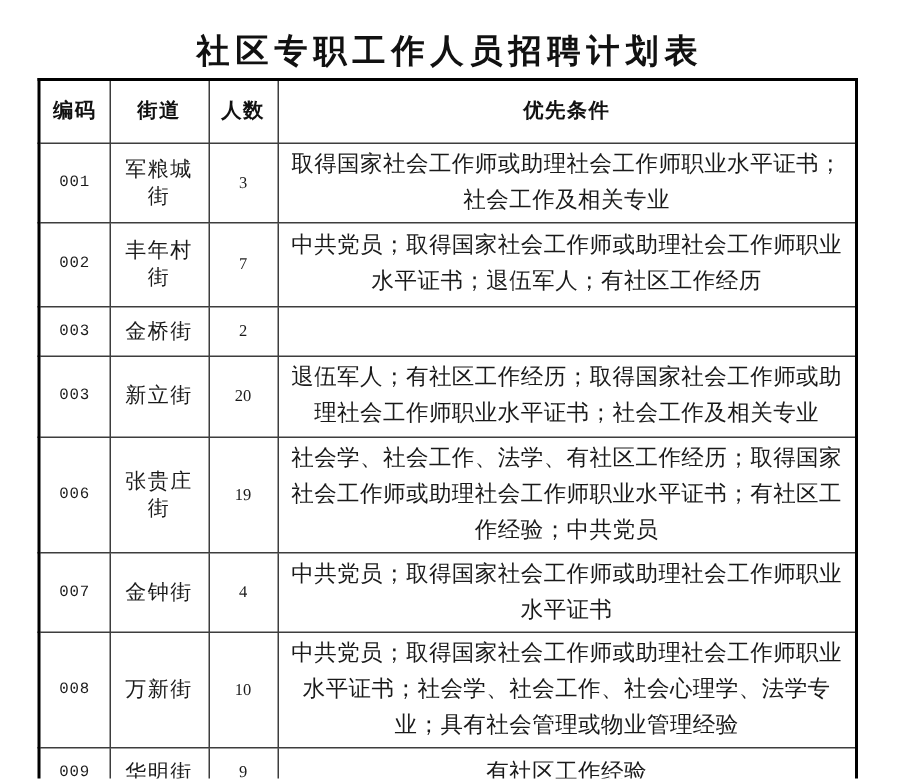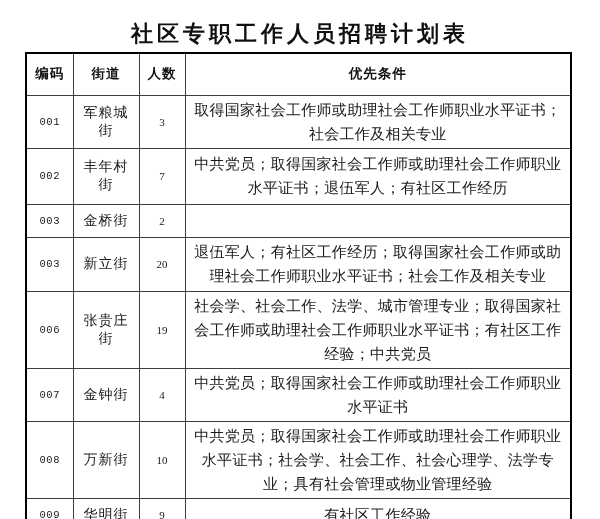--- a/index.html
+++ b/index.html
@@ -104,21 +104,21 @@
       <td class="code-cell">003</td>
       <td class="street-cell">新立街</td>
       <td class="count-cell">20</td>
       <td class="cond-cell">退伍军人；有社区工作经历；取得国家社会工作师或助理社会工作师职业水平证书；社会工作及相关专业</td>
     </tr>
 
     <tr class="h53">
       <td class="code-cell">006</td>
       <td class="street-cell">张贵庄街</td>
       <td class="count-cell">19</td>
-      <td class="cond-cell">社会学、社会工作、法学、城市管理专业；取得国家社会工作师或助理社会工作师职业水平证书；有社区工作经验；中共党员</td>
+      <td class="cond-cell">社会学、社会工作、法学、有社区工作经历；取得国家社会工作师或助理社会工作师职业水平证书；有社区工作经验；中共党员</td>
     </tr>
 
     <tr class="h34">
       <td class="code-cell">007</td>
       <td class="street-cell">金钟街</td>
       <td class="count-cell">4</td>
       <td class="cond-cell">中共党员；取得国家社会工作师或助理社会工作师职业水平证书</td>
     </tr>
 
     <tr class="h54">

